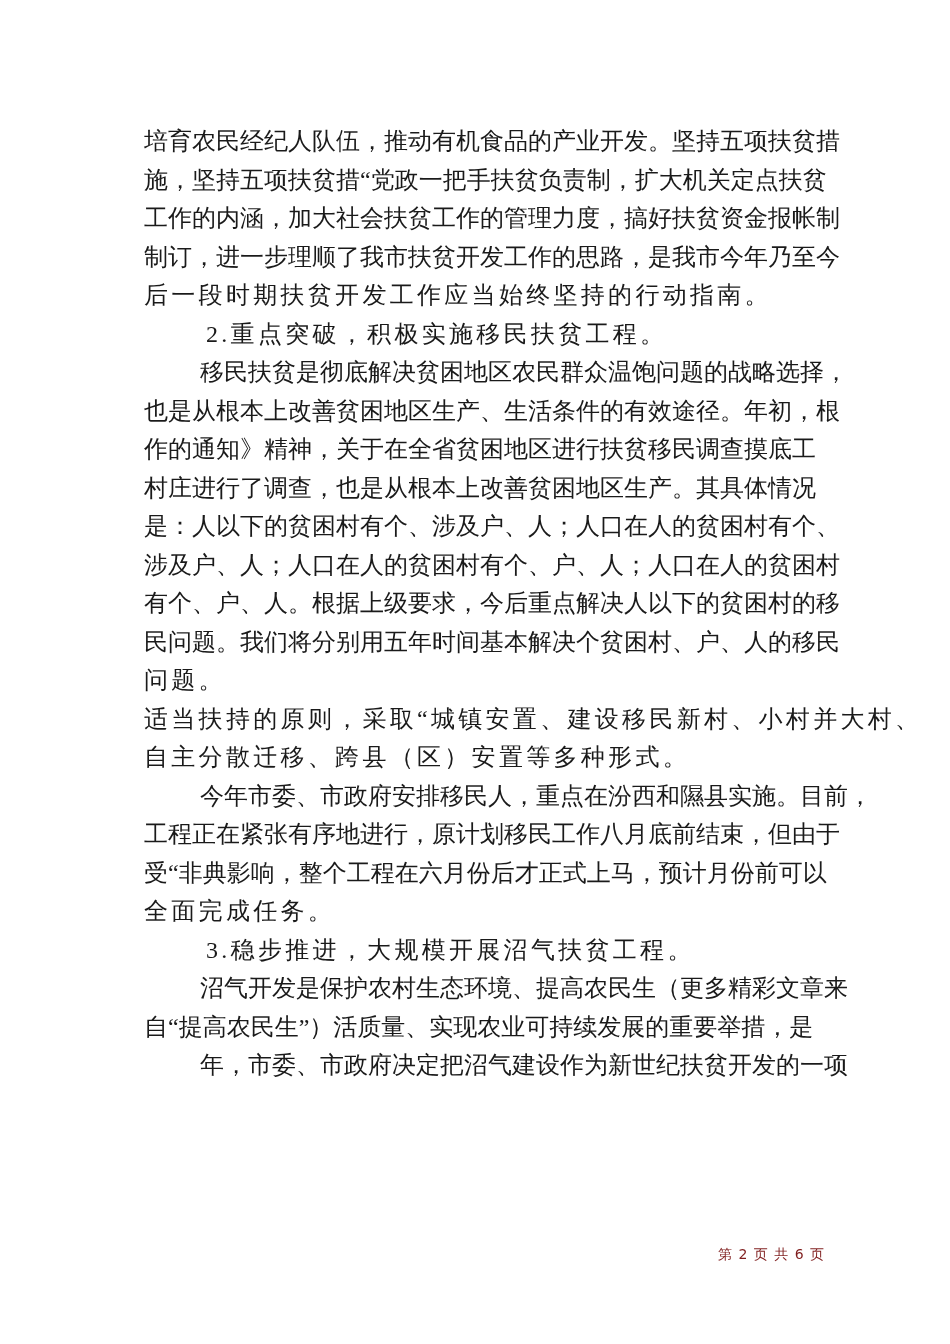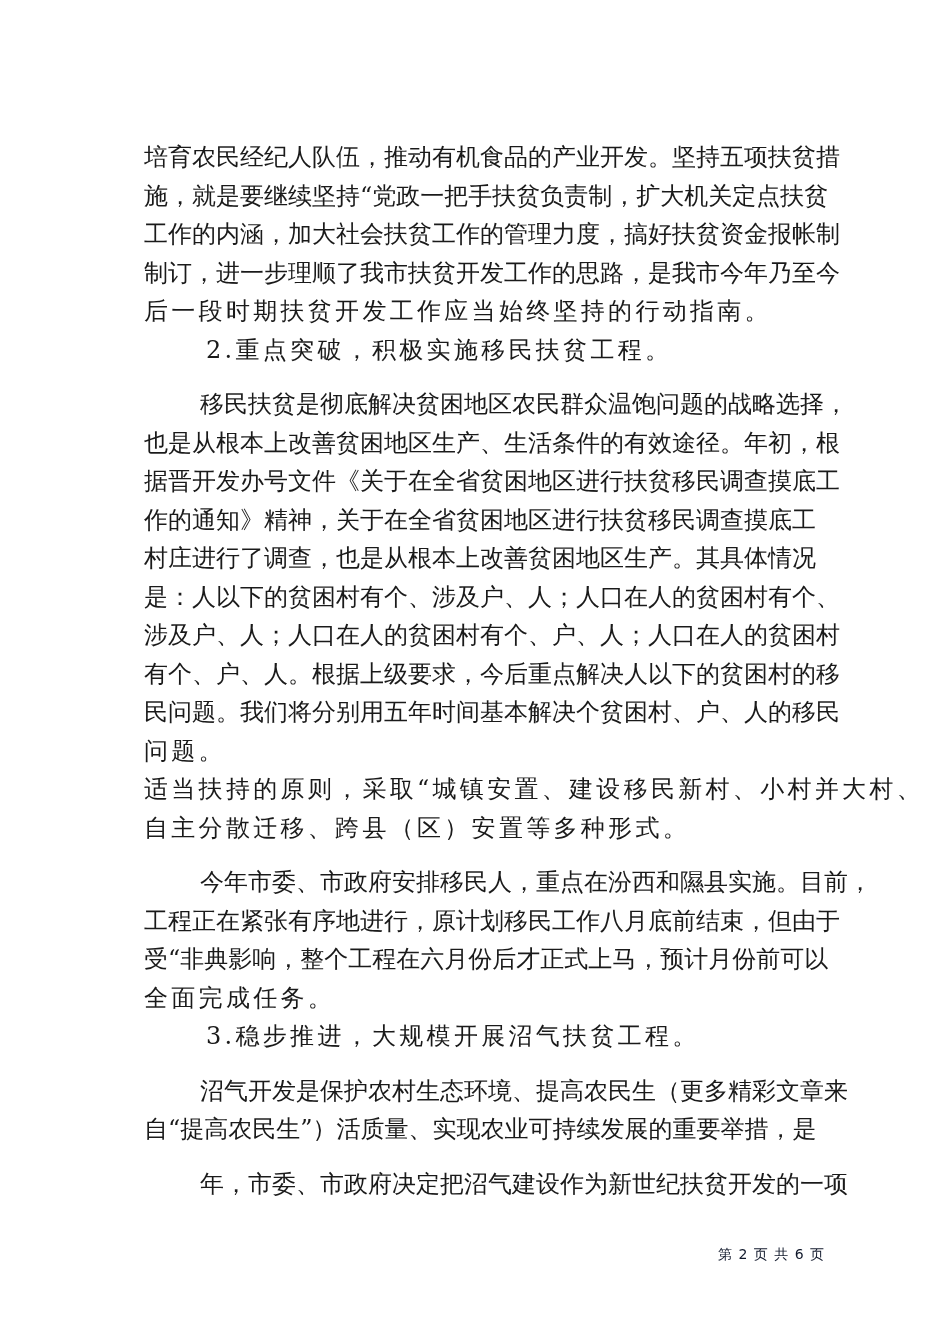--- a/index.html
+++ b/index.html
@@ -11,69 +11,68 @@
       width: 950px;
       height: 1344px;
       position: relative;
       overflow: hidden;
       font-family: "DejaVu Serif", "Liberation Serif", serif;
       color: #1a1a1a;
     }
     .page {
       position: absolute;
       left: 144px;
-      top: 138px;
+      top: 122px;
       width: 664px;
+      font-family: Liberation Serif, serif;
     }
     .line {
       height: 38.5px;
       line-height: 38.5px;
       font-size: 24px;
       white-space: nowrap;
       letter-spacing: 3.3px;
     }
     .line.justify {
       text-align: justify;
       text-align-last: justify;
       letter-spacing: 0;
     }
     .indent {
       padding-left: 56px;
-      margin-top: 16px;
     }
     .indent.justify {
       padding-left: 56px;
     }
     .heading-indent {
       padding-left: 62px;
     }
     .footer {
       position: absolute;
       left: 718px;
       top: 1246px;
       font-size: 14px;
       font-family: "DejaVu Sans", "Liberation Sans", sans-serif;
-      color: #0f172a;
+      color: #7f1d1d;
       letter-spacing: 1px;
       white-space: nowrap;
     }
   </style>
 </head>
 <body>
 
 <div class="page">
   <div class="line justify">培育农民经纪人队伍，推动有机食品的产业开发。坚持五项扶贫措</div>
-  <div class="line justify">施，就是要继续坚持“党政一把手扶贫负责制，扩大机关定点扶贫</div>
+  <div class="line justify">施，坚持五项扶贫措“党政一把手扶贫负责制，扩大机关定点扶贫</div>
   <div class="line justify">工作的内涵，加大社会扶贫工作的管理力度，搞好扶贫资金报帐制</div>
   <div class="line justify">制订，进一步理顺了我市扶贫开发工作的思路，是我市今年乃至今</div>
   <div class="line">后一段时期扶贫开发工作应当始终坚持的行动指南。</div>
   <div class="line heading-indent">2.重点突破，积极实施移民扶贫工程。</div>
   <div class="line justify indent">移民扶贫是彻底解决贫困地区农民群众温饱问题的战略选择，</div>
   <div class="line justify">也是从根本上改善贫困地区生产、生活条件的有效途径。年初，根</div>
-  <div class="line justify">据晋开发办号文件《关于在全省贫困地区进行扶贫移民调查摸底工</div>
   <div class="line justify">作的通知》精神，关于在全省贫困地区进行扶贫移民调查摸底工</div>
   <div class="line justify">村庄进行了调查，也是从根本上改善贫困地区生产。其具体情况</div>
   <div class="line justify">是：人以下的贫困村有个、涉及户、人；人口在人的贫困村有个、</div>
   <div class="line justify">涉及户、人；人口在人的贫困村有个、户、人；人口在人的贫困村</div>
   <div class="line justify">有个、户、人。根据上级要求，今后重点解决人以下的贫困村的移</div>
   <div class="line justify">民问题。我们将分别用五年时间基本解决个贫困村、户、人的移民</div>
   <div class="line">问题。</div>
   <div class="line">适当扶持的原则，采取“城镇安置、建设移民新村、小村并大村、</div>
   <div class="line">自主分散迁移、跨县（区）安置等多种形式。</div>
   <div class="line justify indent">今年市委、市政府安排移民人，重点在汾西和隰县实施。目前，</div>

